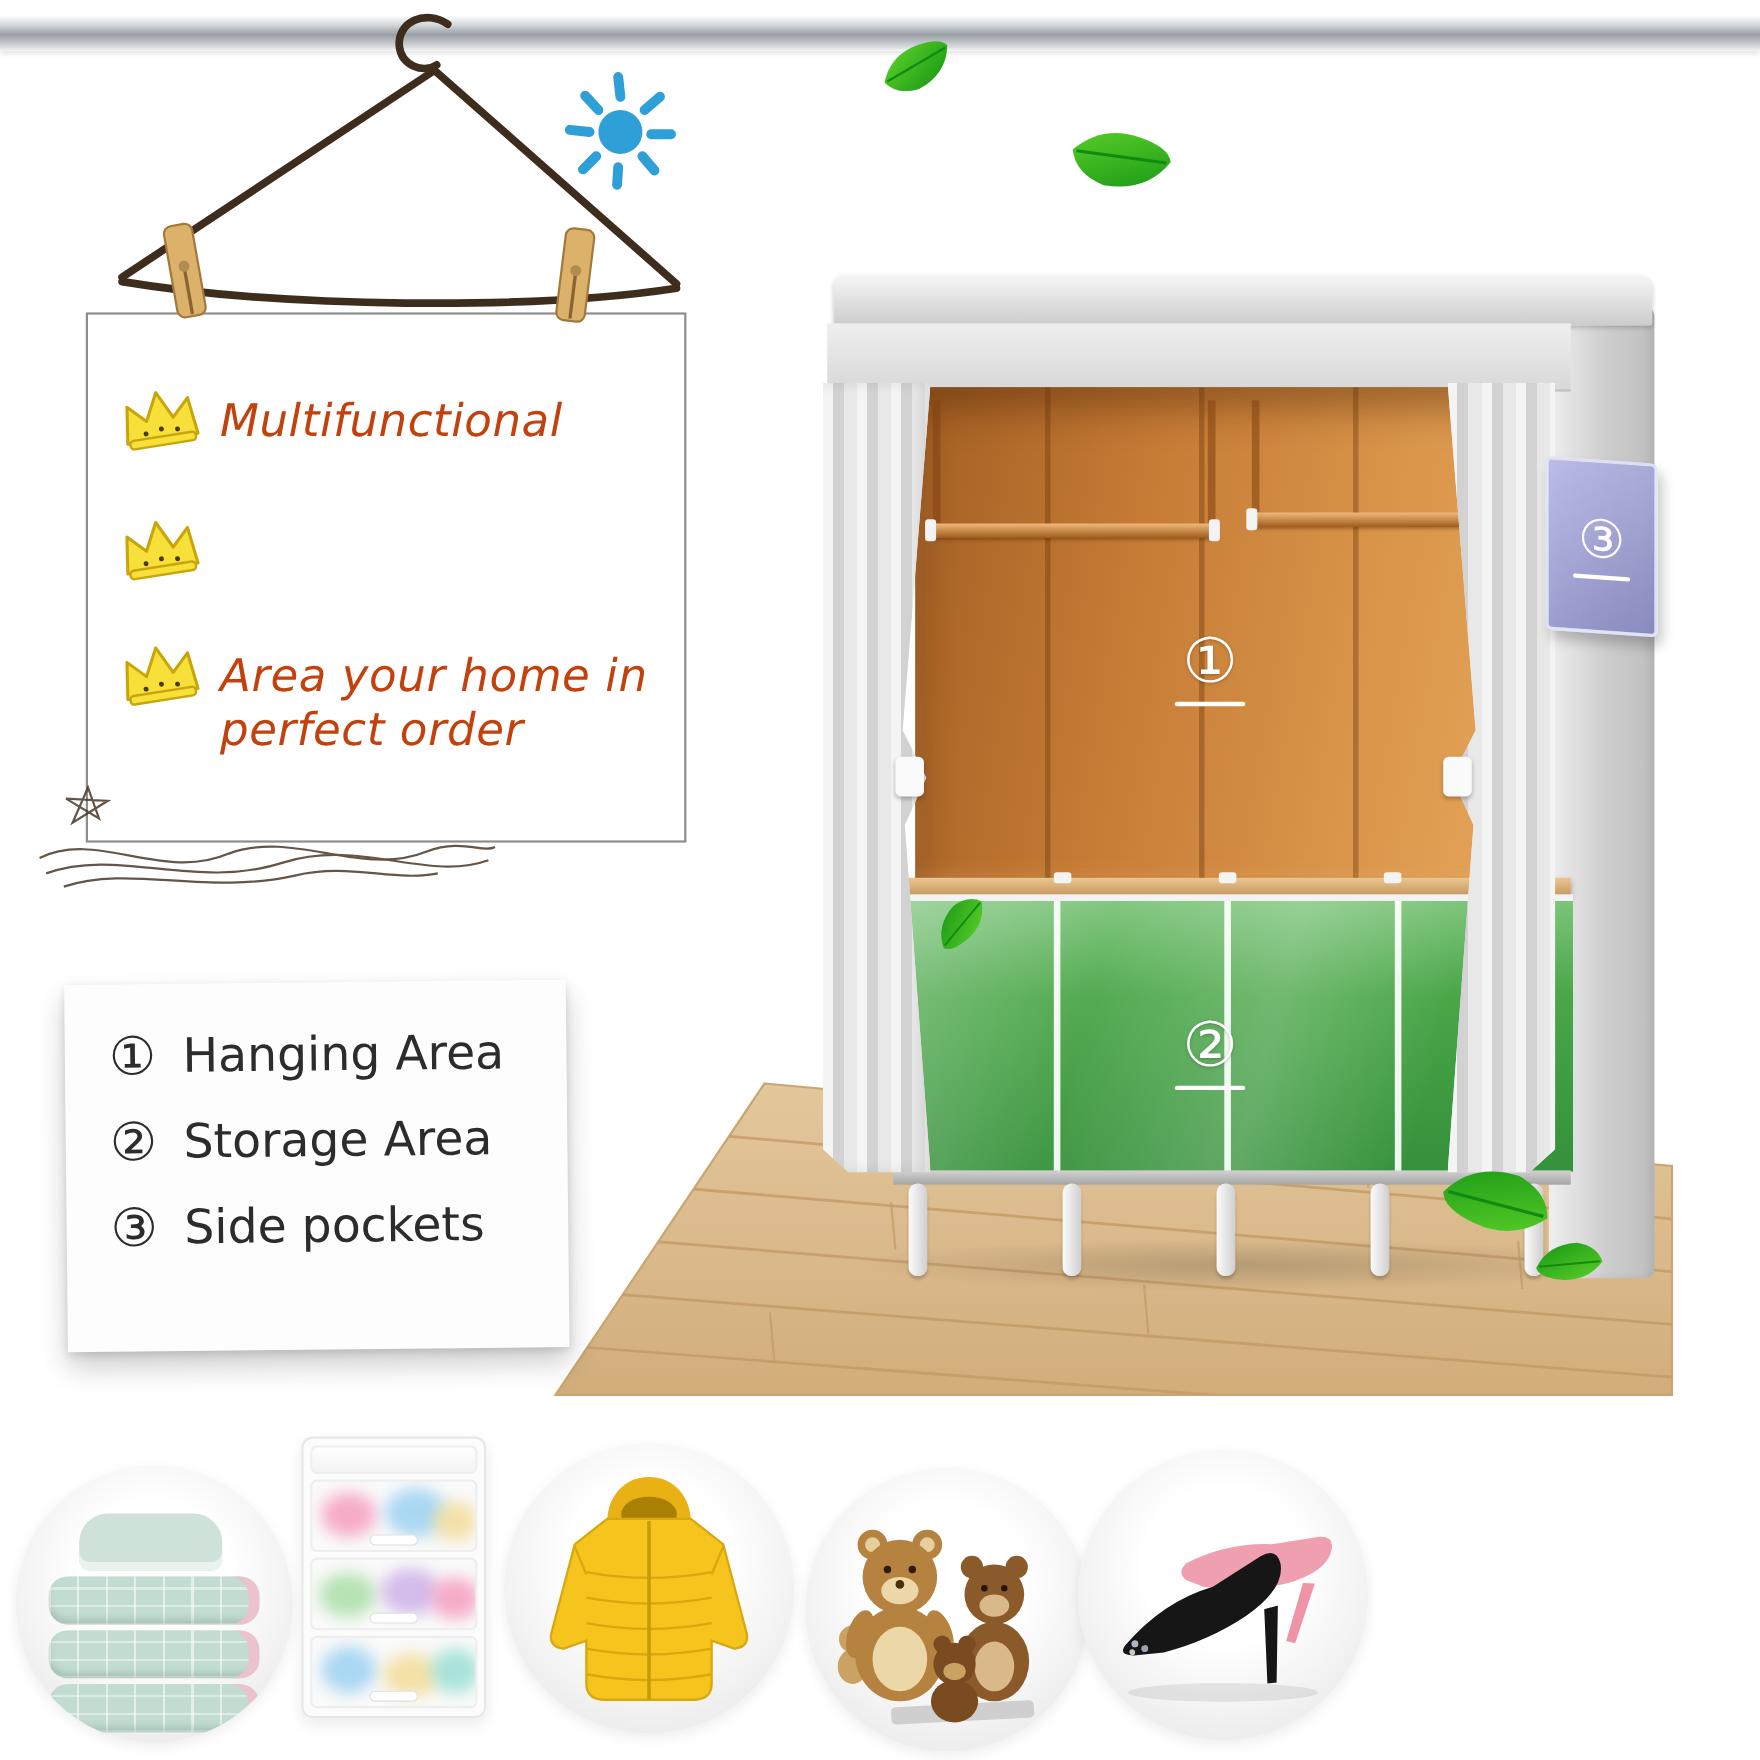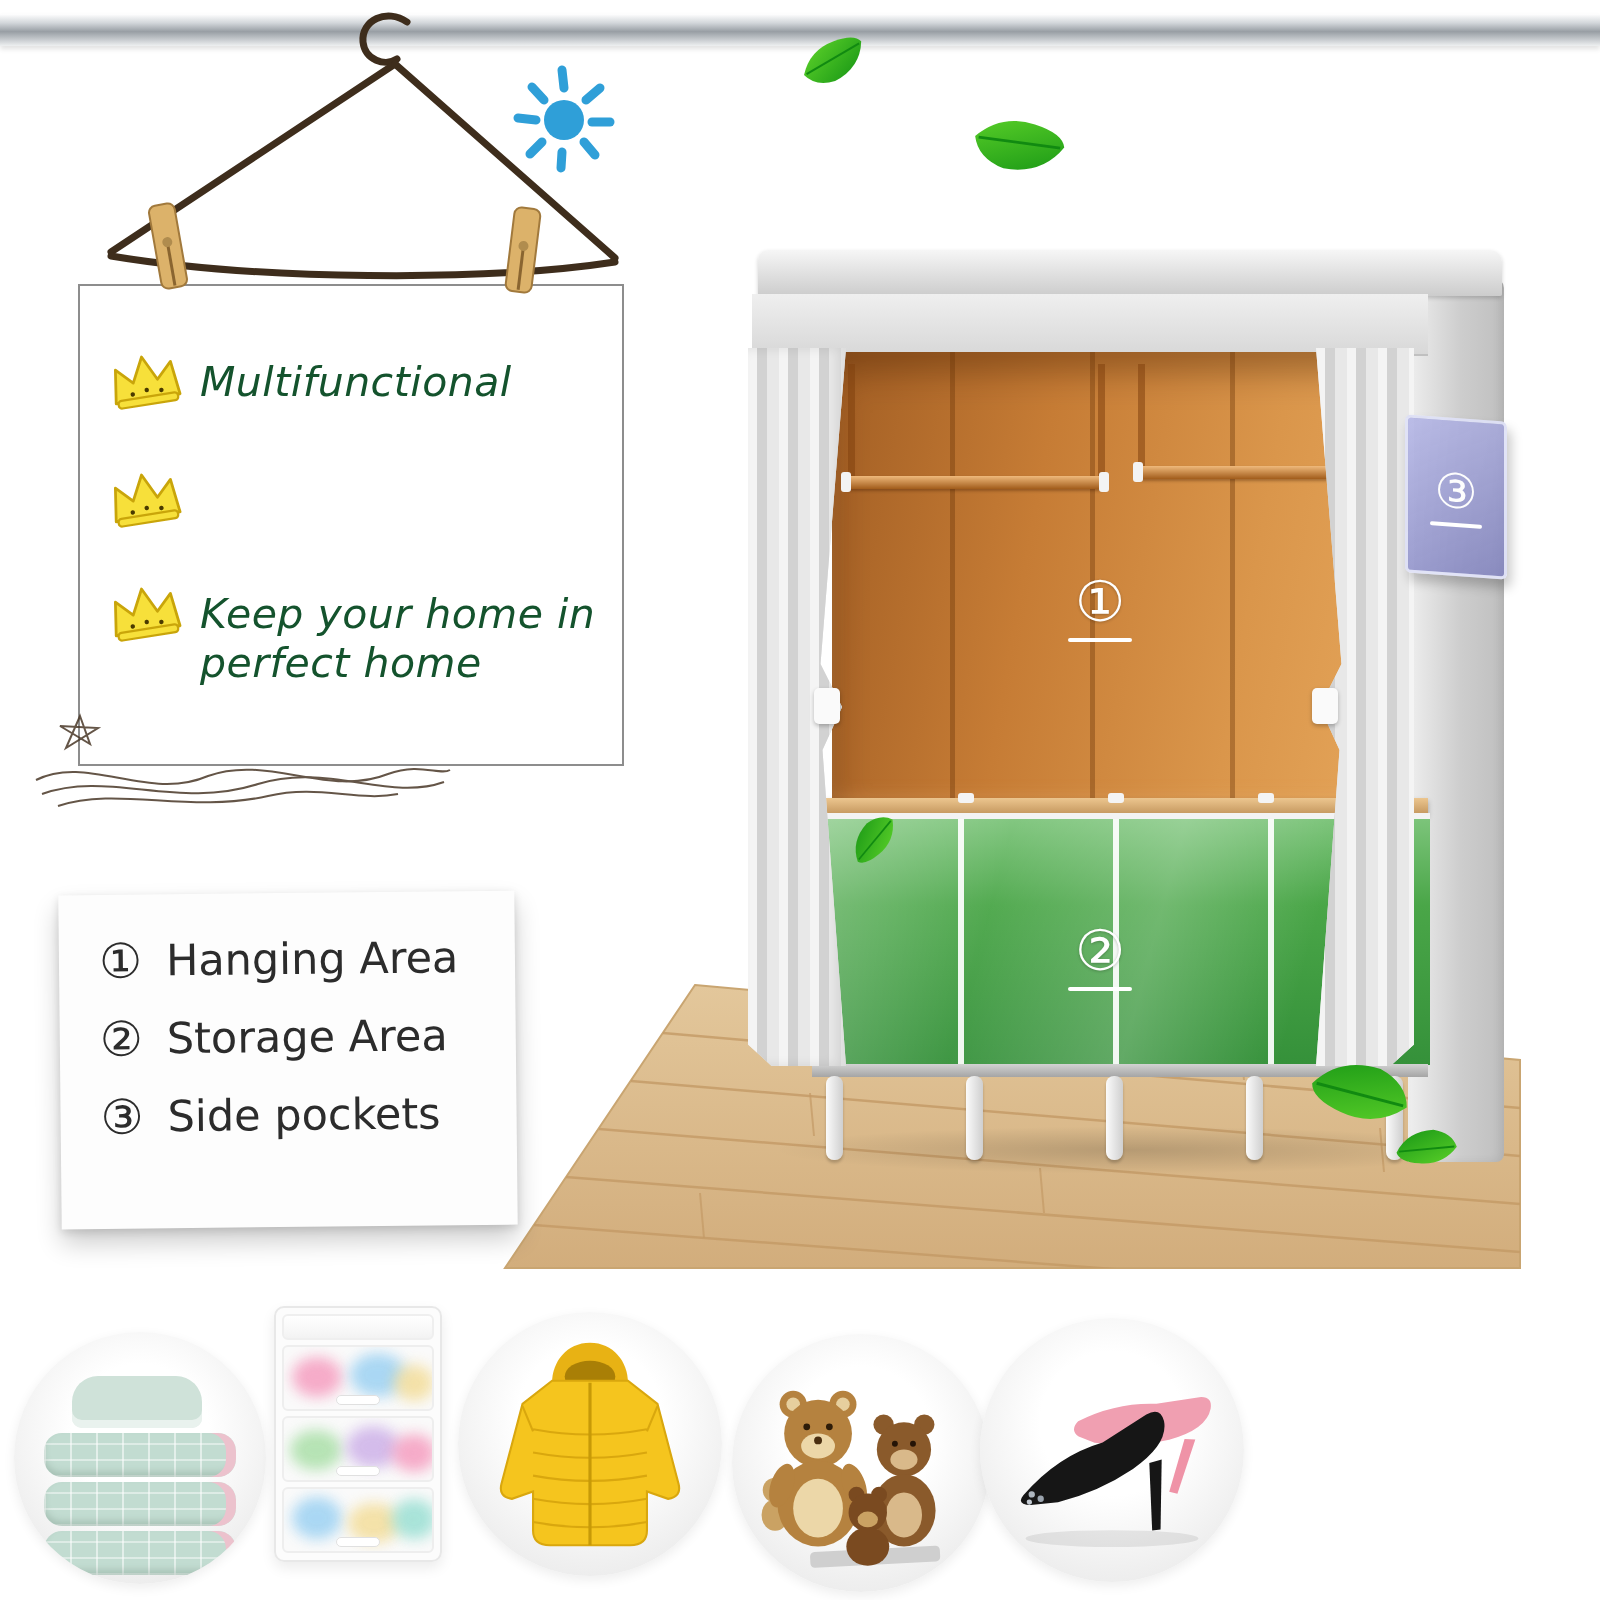--- a/index.html
+++ b/index.html
@@ -16,21 +16,21 @@
   .sun-svg{position:absolute;left:492px;top:58px;width:150px;height:125px;z-index:5;}
   .scribble-svg{position:absolute;left:28px;top:710px;width:430px;height:112px;z-index:5;}
   .leaf{position:absolute;z-index:7;}
 
   
   .feature-box{position:absolute;left:78px;top:284px;width:542px;height:478px;
                border:2px solid #8d8d8d;background:#ffffff;z-index:4;}
   .feature-row{position:absolute;left:26px;display:flex;align-items:flex-start;gap:16px;}
   .row-0{top:64px}.row-1{top:182px}.row-2{top:296px}
   .crown{width:78px;height:58px;flex:0 0 auto;transform:rotate(-9deg);}
-  .feature-label{font-style:italic;font-size:41px;color:#14532d;line-height:1.2;padding-top:8px;
+  .feature-label{font-style:italic;font-size:41px;color:#c2410c;line-height:1.2;padding-top:8px;
                  letter-spacing:.5px;}
   .row-2 .feature-label{width:400px;}
 
   
   .legend-card{position:absolute;left:60px;top:893px;width:456px;height:334px;background:#fdfdfd;
                box-shadow:0 14px 26px rgba(0,0,0,.20),0 3px 8px rgba(0,0,0,.12);
                transform:rotate(-.6deg);z-index:4;padding-top:42px;box-sizing:border-box;}
   .legend-item{display:flex;align-items:center;gap:24px;margin:0 0 30px 40px;color:#2c2c2c;}
   .legend-num{font-size:48px;line-height:1;}
   .legend-label{font-size:43px;line-height:1;}
@@ -284,21 +284,21 @@
       </svg>
     </div>
     <div class="feature-row row-2">
       <svg class="crown" viewBox="0 0 70 52">
         <path d="M6 44 L10 14 L24 28 L35 6 L46 28 L60 14 L64 44 Z" fill="#f7e03a" stroke="#c9a50a" stroke-width="2.5" stroke-linejoin="round"></path>
         <rect x="8" y="42" width="54" height="7" rx="3" fill="#f7e03a" stroke="#c9a50a" stroke-width="2"></rect>
         <circle cx="22" cy="38" r="2" fill="#4a3a00"></circle>
           <circle cx="35" cy="36" r="2" fill="#4a3a00"></circle>
         <circle cx="48" cy="38" r="2" fill="#4a3a00"></circle>
       </svg>
-      <span class="feature-label">Keep your home in perfect home</span>
+      <span class="feature-label">Area your home in perfect order</span>
     </div>
   </div>
 
   <svg class="hanger-svg" viewBox="0 0 590 300">
     <g fill="none" stroke="#3e2d1c" stroke-width="7" stroke-linecap="round">
       <path d="M352 16 C332 2 306 14 308 36 C310 54 330 61 342 53"></path>
       <path d="M340 58 L56 246"></path>
       <path d="M340 58 L560 252"></path>
       <path d="M56 250 C200 274 430 276 560 256"></path>
     </g>

